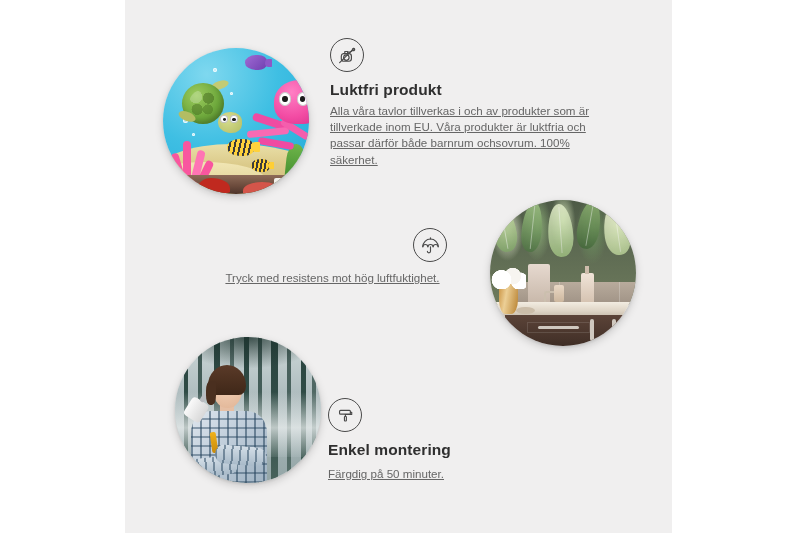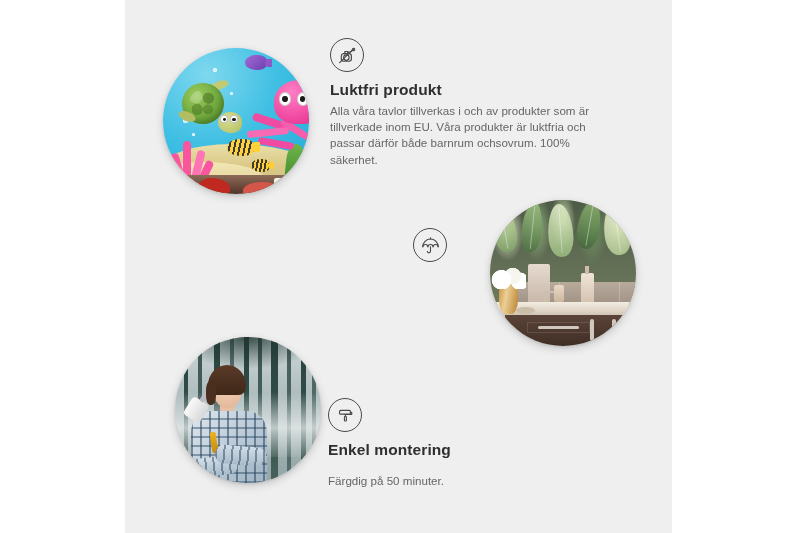--- a/index.html
+++ b/index.html
@@ -370,37 +370,38 @@
     font-size:15.5px;
     font-weight:bold;
     color:#2f2f2f;
     letter-spacing:.1px;
     white-space:nowrap;
   }
   p.desc {
     font-size:11.6px;
     line-height:16.2px;
     color:#666666;
+    text-decoration:underline;
   }
 
   
   #block1 { left:330px; top:38px; width:290px; }
   #block1 .icon-wrap { margin-bottom:9px; }
   #block1 h3.title { margin-bottom:4px; }
   #block1 p.desc { width:280px; }
 
   
   #block2 { left:200px; top:228px; width:265px; text-align:center; }
   #block2 .icon-wrap { margin:0 0 8px auto; margin-right:18px; }
   #block2 h3.title { margin-bottom:3px; }
 
   
   #block3 { left:328px; top:398px; width:250px; }
   #block3 .icon-wrap { margin-bottom:9px; }
-  #block3 h3.title { margin-bottom:14px; }
+  #block3 h3.title { margin-bottom:7px; }
 </style>
 </head>
 <body>
 
 <div class="stage">
 
   <div class="panel"></div>
 
   <div class="photo" id="photo-sea">
     <div class="inner">
@@ -511,20 +512,21 @@
     <div class="icon-wrap">
       <svg width="21" height="21" viewBox="0 0 24 24" fill="none" stroke="#4a4a4a" stroke-width="1.3" stroke-linecap="round" stroke-linejoin="round">
         <path d="M3.2 13.4a8.8 8.8 0 0 1 17.6 0"></path>
         <path d="M3.2 13.4c0-1.5 1.4-2.6 2.9-2.6s2.9 1.1 2.9 2.6"></path>
         <path d="M9 13.4c0-1.5 1.3-2.6 3-2.6s3 1.1 3 2.6"></path>
         <path d="M15 13.4c0-1.5 1.4-2.6 2.9-2.6s2.9 1.1 2.9 2.6"></path>
         <path d="M12 4.6V3.1"></path>
         <path d="M12 13.4v5.3a1.8 1.8 0 0 1-3.6 0"></path>
       </svg>
     </div>
+    <p class="desc">Tryck med resistens mot hög luftfuktighet.</p>
   </div>
 
   <div class="photo" id="photo-forest">
     <div class="inner">
       <div class="for-bg"></div>
       <div class="for-trees">
         <span></span>
           <span></span>
           <span></span>
           <span></span>

